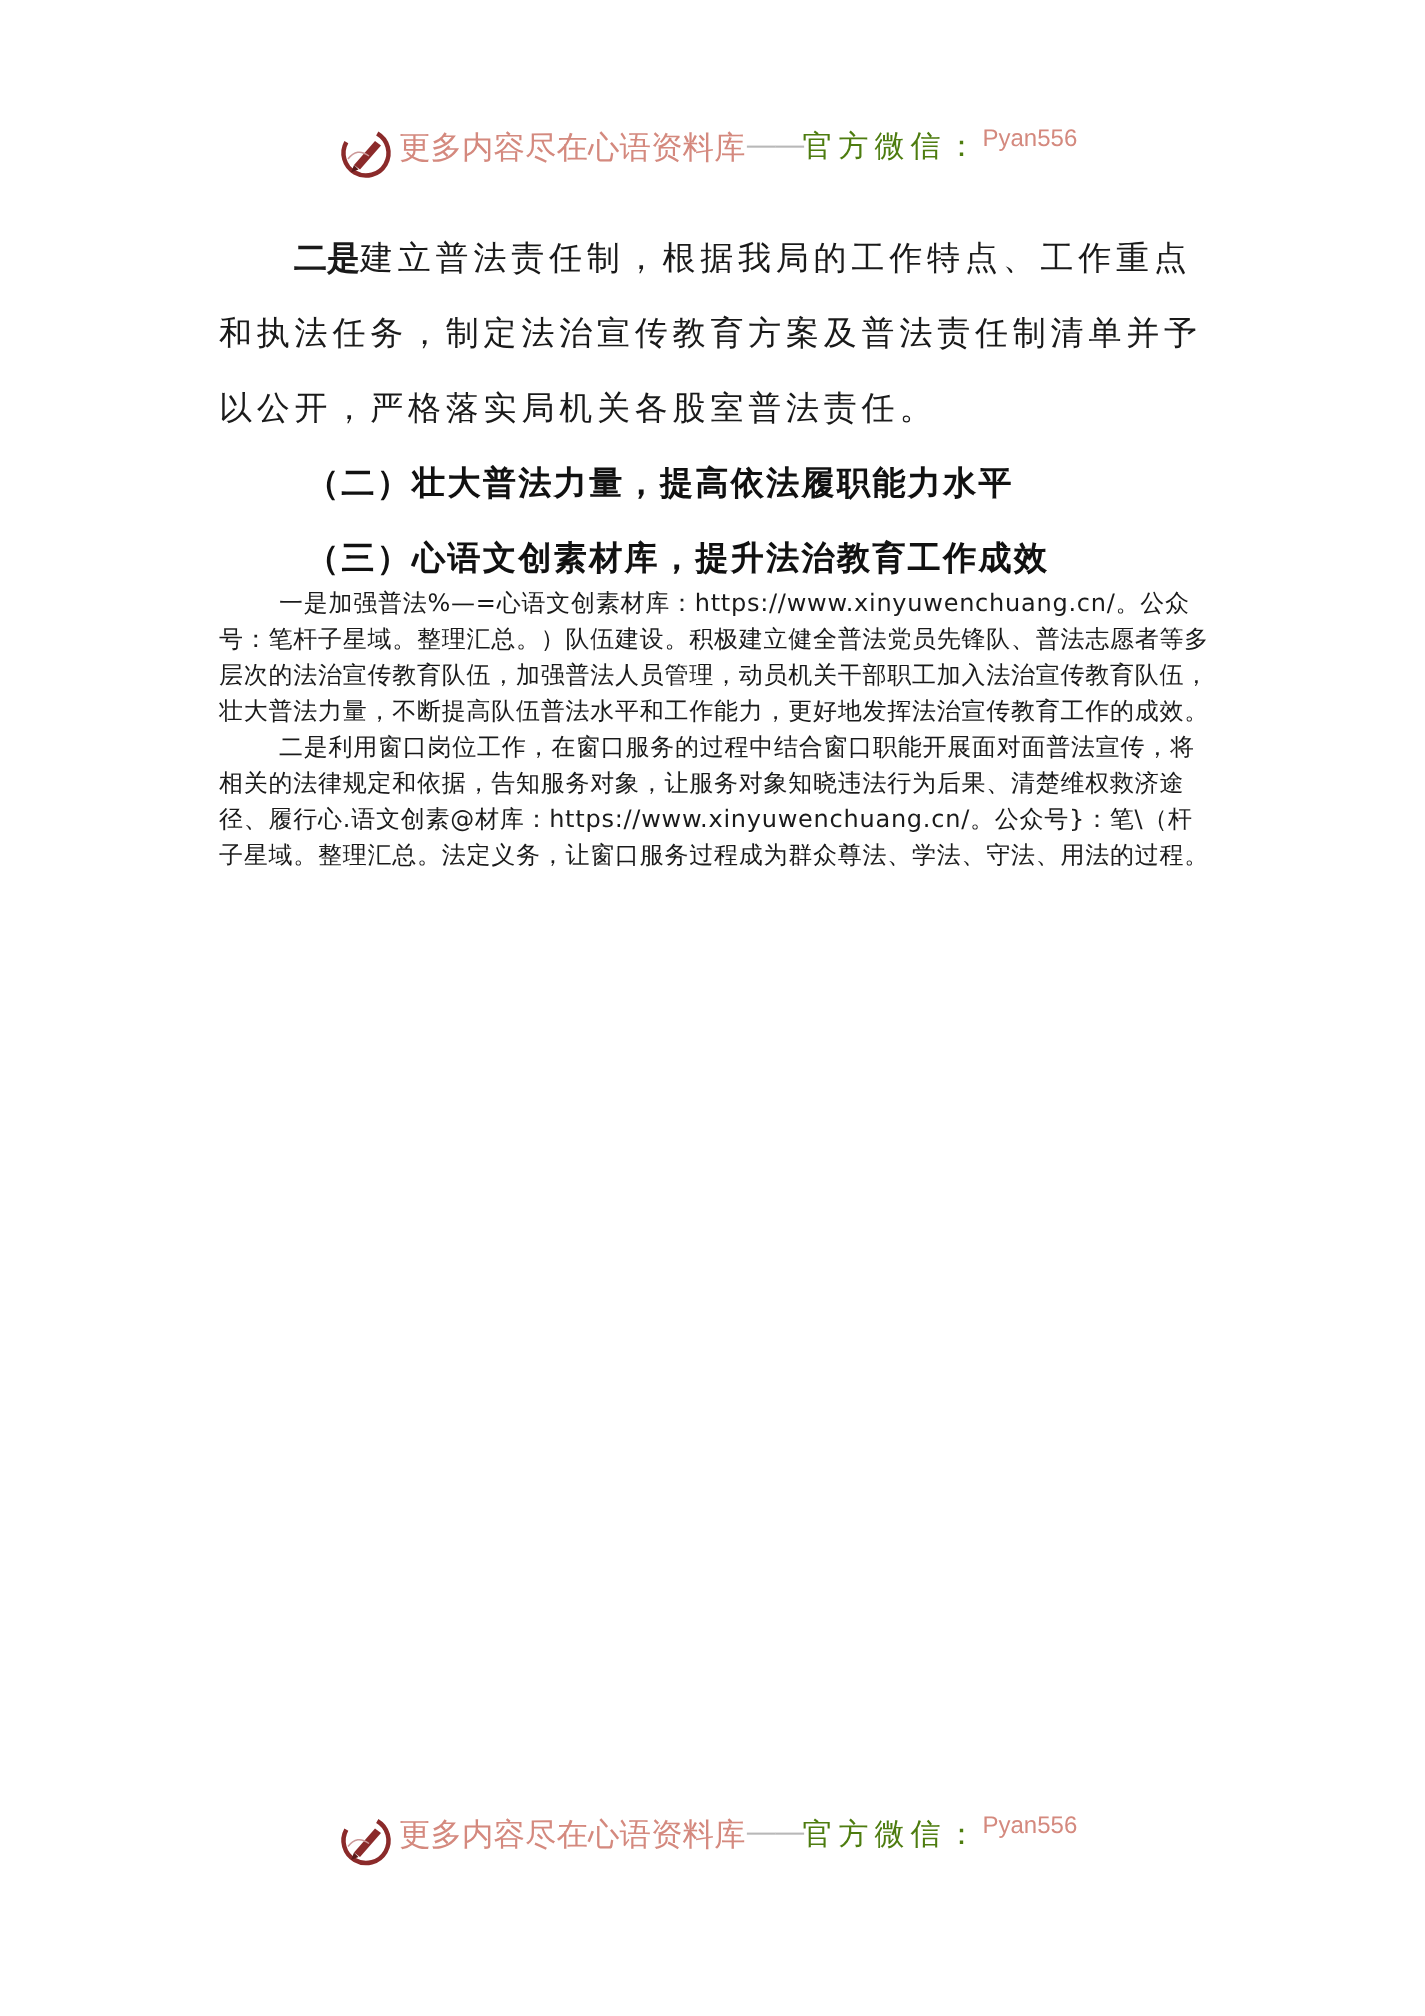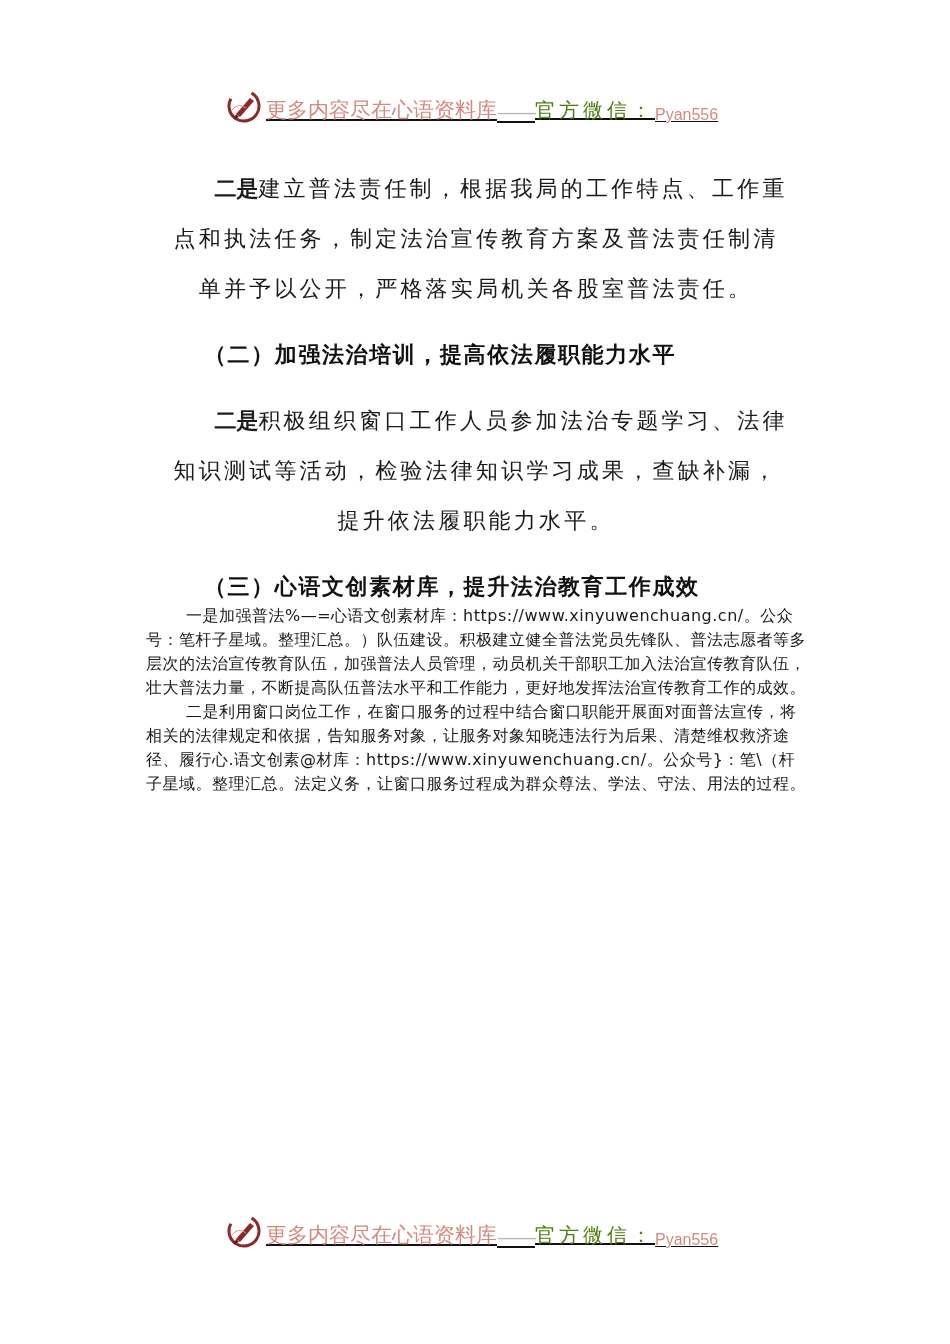--- a/index.html
+++ b/index.html
@@ -13,23 +13,22 @@
       position: relative;
       overflow: hidden;
       font-family: "DejaVu Serif", "Liberation Serif", serif;
       color: #111111;
     }
     .banner {
       position: absolute;
       left: 226px;
       height: 40px;
       display: flex;
-      align-items: flex-end;
+      align-items: flex-start;
       white-space: nowrap;
-      text-decoration: underline;
     }
     .banner.top { top: 84px; }
     .banner.bottom { top: 1209px; }
     .banner .logo {
       width: 36px;
       height: 36px;
       margin-right: 4px;
       flex: none;
     }
     .banner .promo {
@@ -59,24 +58,23 @@
       position: absolute;
       left: 146px;
       top: 148px;
       width: 660px;
     }
     .para-large {
       font-size: 22px;
       line-height: 50px;
       letter-spacing: 3.2px;
       text-indent: 50px;
-      margin: 16px;
+      margin: 0;
       color: #1a1a1a;
       font-family: "DejaVu Serif", "Liberation Serif", serif;
-      text-align: center;
     }
     .para-large b {
       font-weight: bold;
       letter-spacing: 0;
       font-family: "DejaVu Sans", sans-serif;
     }
     .heading {
       font-size: 22px;
       line-height: 50px;
       font-weight: bold;
@@ -112,24 +110,23 @@
   </svg>
   <span class="promo">更多内容尽在心语资料库</span>
   <span class="dash">——</span>
   <span class="wechat-label">官方微信：</span>
   <span class="wechat-id">Pyan556</span>
 </div>
 
 <div class="content">
   <p class="para-large"><b>二是</b><span>建立普法责任制，根据我局的工作特点、工作重点和执法任务，制定法治宣传教育方案及普法责任制清单并予以公开，严格落实局机关各股室普法责任。</span></p>
 
-  <p class="heading">（二）加强法治培训，提高依法履职能力水平</p>
+  <p class="heading">（二）壮大普法力量，提高依法履职能力水平</p>
 
 
-  <p class="para-large"><b>二是</b><span>积极组织窗口工作人员参加法治专题学习、法律知识测试等活动，检验法律知识学习成果，查缺补漏，提升依法履职能力水平。</span></p>
 
 
   <p class="heading">（三）心语文创素材库，提升法治教育工作成效</p>
 
   <div class="small-block">
     <p class="para-small">一是加强普法%—=心语文创素材库：https://www.xinyuwenchuang.cn/。公众号：笔杆子星域。整理汇总。）队伍建设。积极建立健全普法党员先锋队、普法志愿者等多层次的法治宣传教育队伍，加强普法人员管理，动员机关干部职工加入法治宣传教育队伍，壮大普法力量，不断提高队伍普法水平和工作能力，更好地发挥法治宣传教育工作的成效。</p>
     <p class="para-small">二是利用窗口岗位工作，在窗口服务的过程中结合窗口职能开展面对面普法宣传，将相关的法律规定和依据，告知服务对象，让服务对象知晓违法行为后果、清楚维权救济途径、履行心.语文创素@材库：https://www.xinyuwenchuang.cn/。公众号}：笔\（杆子星域。整理汇总。法定义务，让窗口服务过程成为群众尊法、学法、守法、用法的过程。</p>
   </div>
 </div>
 

